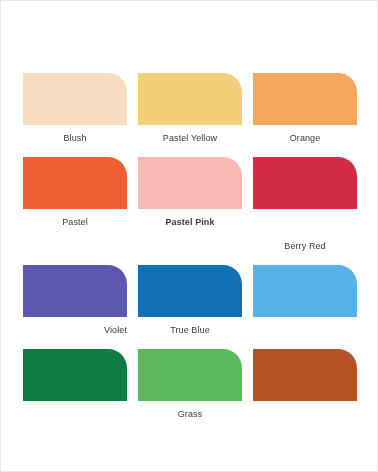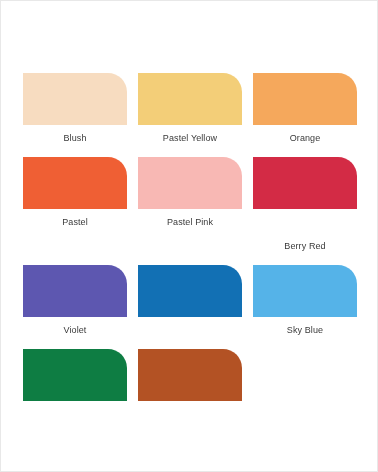--- a/index.html
+++ b/index.html
@@ -76,37 +76,41 @@
       <div class="swatch-cell">
         <div class="swatch-chip" style="background-color: rgb(245, 168, 92);"></div>
         <span class="swatch-label" style="color: rgb(58, 58, 58);">Orange</span>
       </div>
       <div class="swatch-cell">
         <div class="swatch-chip" style="background-color: rgb(239, 95, 52);"></div>
         <span class="swatch-label" style="color: rgb(58, 58, 58);">Pastel</span>
       </div>
       <div class="swatch-cell">
         <div class="swatch-chip" style="background-color: rgb(248, 184, 180);"></div>
-        <span class="swatch-label" style="color: rgb(58, 58, 58);">Pastel Pink</span>
+        <span class="swatch-label" style="color: rgb(58, 58, 58); font-weight: bold;">Pastel Pink</span>
       </div>
       <div class="swatch-cell">
         <div class="swatch-chip" style="background-color: rgb(211, 43, 69);"></div>
         <span class="swatch-label" style="color: rgb(58, 58, 58); margin-top: 24px;">Berry Red</span>
       </div>
       <div class="swatch-cell">
         <div class="swatch-chip" style="background-color: rgb(93, 87, 176);"></div>
-        <span class="swatch-label" style="color: rgb(58, 58, 58);">Violet</span>
+        <span class="swatch-label" style="color: rgb(58, 58, 58); text-align: right;">Violet</span>
       </div>
       <div class="swatch-cell">
         <div class="swatch-chip" style="background-color: rgb(18, 112, 180);"></div>
+        <span class="swatch-label" style="color: rgb(58, 58, 58);">True Blue</span>
       </div>
       <div class="swatch-cell">
         <div class="swatch-chip" style="background-color: rgb(85, 179, 232);"></div>
-        <span class="swatch-label" style="color: rgb(58, 58, 58);">Sky Blue</span>
       </div>
       <div class="swatch-cell">
         <div class="swatch-chip" style="background-color: rgb(14, 125, 67);"></div>
+      </div>
+      <div class="swatch-cell">
+        <div class="swatch-chip" style="background-color: rgb(92, 184, 92);"></div>
+        <span class="swatch-label" style="color: rgb(58, 58, 58);">Grass</span>
       </div>
       <div class="swatch-cell">
         <div class="swatch-chip" style="background-color: rgb(179, 82, 36);"></div>
       </div>
     </div>
 </div>
 
 </body></html>

